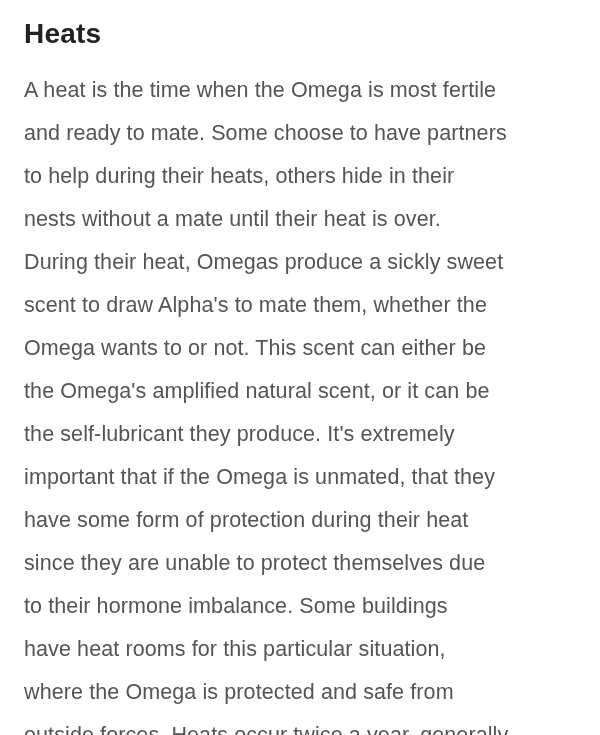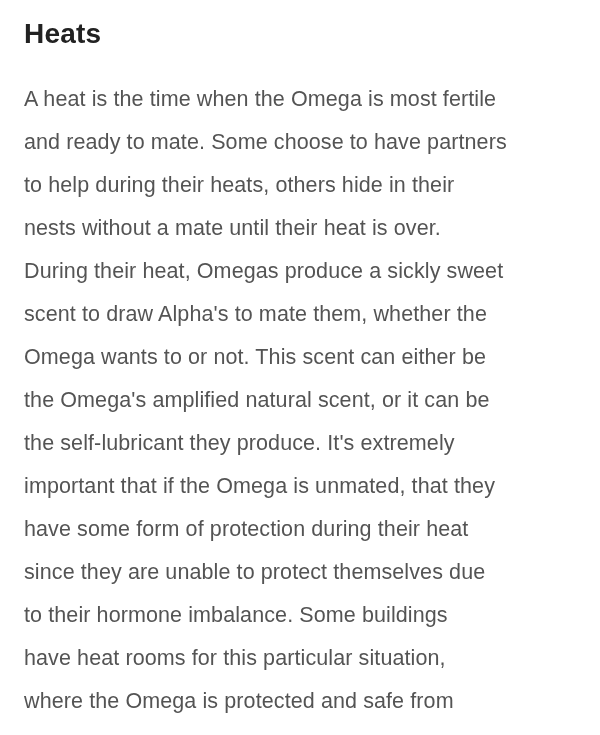--- a/index.html
+++ b/index.html
@@ -10,21 +10,21 @@
   .page {
     width: 600px;
     height: 735px;
     box-sizing: border-box;
     padding: 17px 20px 20px 24px;
     background: #ffffff;
     font-family: "Liberation Sans", "DejaVu Sans", sans-serif;
     overflow: hidden;
   }
   h1.section-heading {
-    margin: 0 0 27px 0;
+    margin: 0 0 18px 0;
     font-size: 28px;
     line-height: 34px;
     font-weight: bold;
     color: #222222;
     letter-spacing: 0.2px;
   }
   p.body-paragraph {
     margin: 0;
     font-size: 21.5px;
     line-height: 43px;

